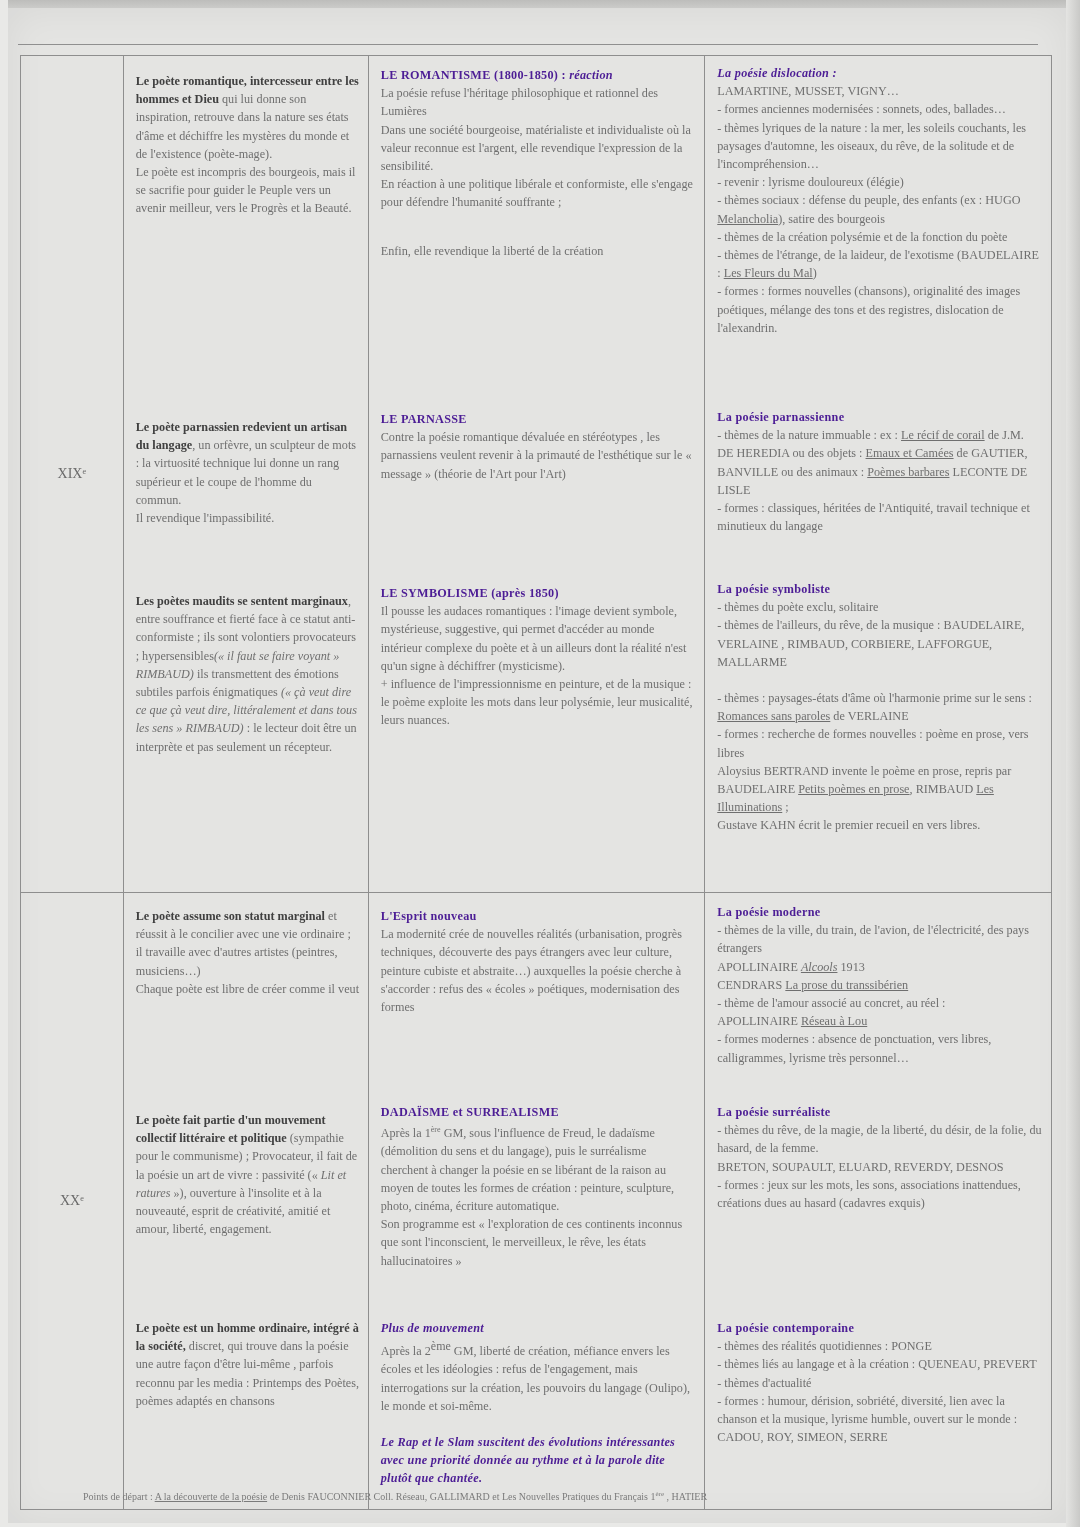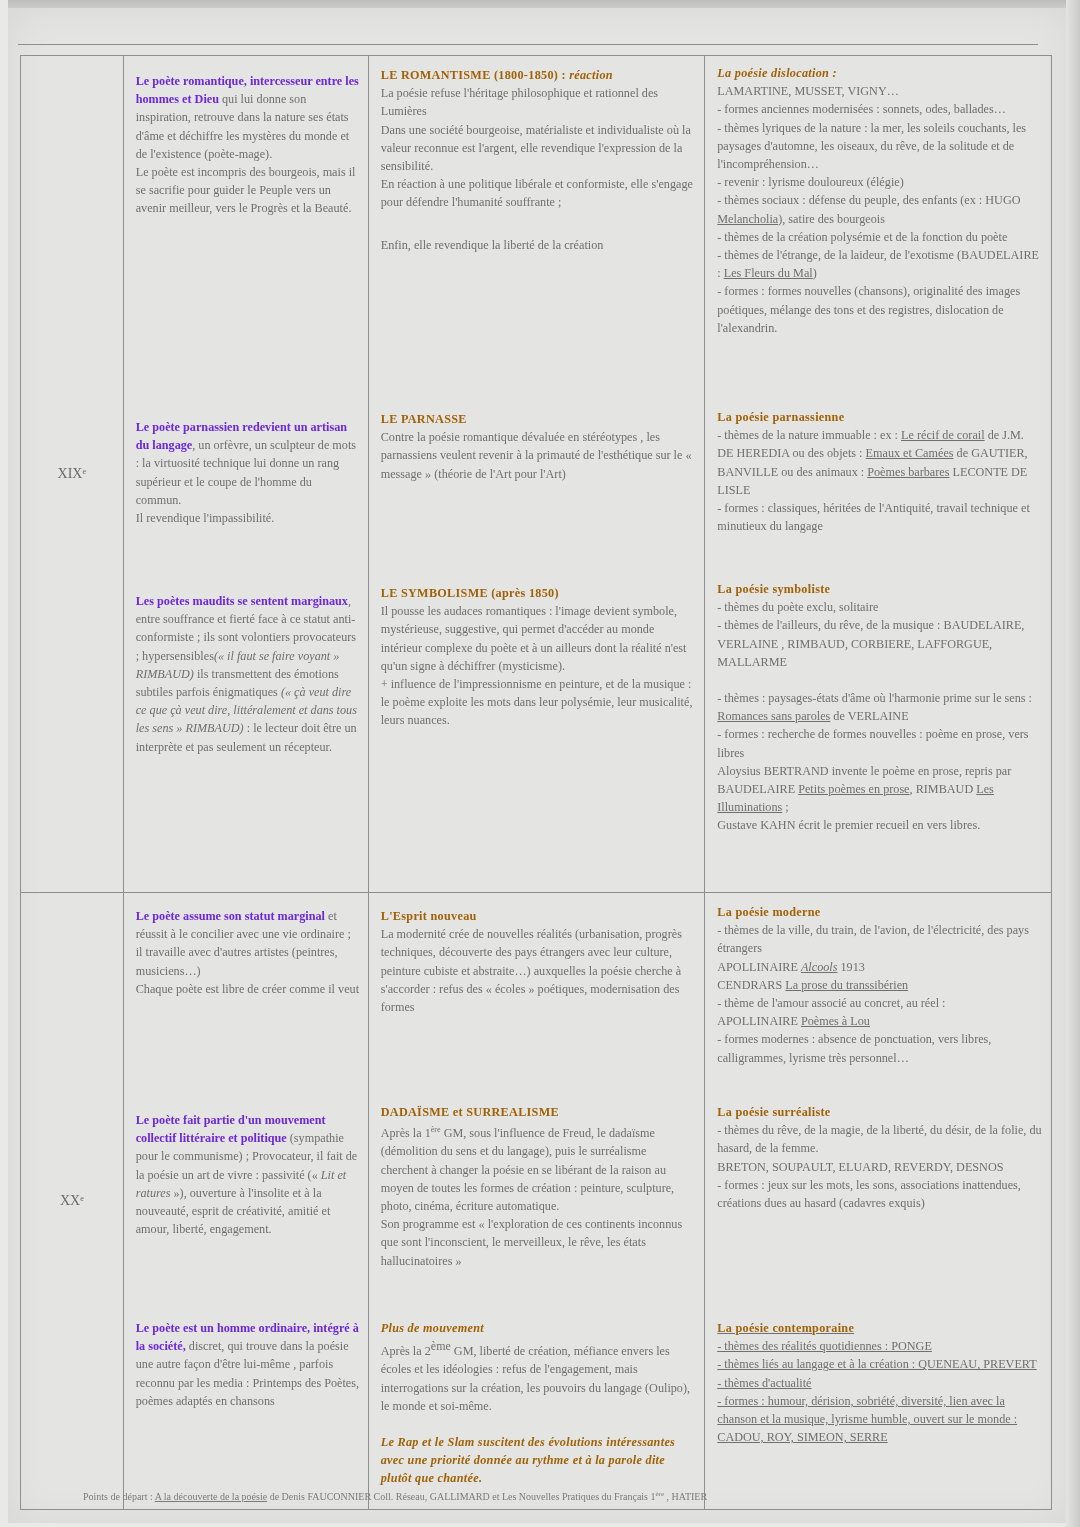--- a/index.html
+++ b/index.html
@@ -46,22 +46,22 @@
     color: #6a6a6a;
   }
   td.c1 { width: 240px; }
   td.c2 { width: 330px; }
   td.c3 { width: 340px; }
   .block {
     font-size: 12.2px;
     line-height: 18.2px;
     padding: 0 8px 0 12px;
   }
-  .block .title { font-weight: bold; color: #a16207; letter-spacing: 0.3px; }
-  .block .em { font-weight: bold; color: #6d28d9; text-align: right; }
+  .block .title { font-weight: bold; color: #4c1d95; letter-spacing: 0.3px; }
+  .block .em { font-weight: bold; color: #404040; text-align: right; }
   .block .it { font-style: italic; }
   .block u { text-decoration: underline; text-align: center; }
   .block p { margin: 0; }
   .footer {
     position: absolute; left: 83px; top: 1490px;
     font-size: 10px; color: #7b7b7b; white-space: nowrap;
   }
   .footer u { text-decoration: underline; }
 </style>
 </head>
@@ -93,21 +93,21 @@
         <div class="block" style="height:300px; padding-top:6px;">
           <p><span class="em">Les poètes maudits se sentent marginaux</span><span>, entre souffrance et fierté face à ce statut anti-conformiste ; ils sont volontiers provocateurs ; hypersensibles</span><span class="it">(« il faut se faire voyant » RIMBAUD)</span><span> ils transmettent des émotions subtiles parfois énigmatiques </span><span class="it">(« çà veut dire ce que çà veut dire, littéralement et dans tous les sens » RIMBAUD)</span><span> : le lecteur doit être un interprète et pas seulement un récepteur.</span></p>
         </div>
       </td>
       <td class="c2">
         <div class="block" style="height:338px; padding-top:10px;">
           <p><span class="title">LE ROMANTISME (1800-1850) : </span><span class="title it">réaction</span></p>
           <p>La poésie refuse l'héritage philosophique et rationnel des Lumières</p>
           <p>Dans une société bourgeoise, matérialiste et individualiste où la valeur reconnue est l'argent, elle revendique l'expression de la sensibilité.</p>
           <p style="">En réaction à une politique libérale et conformiste, elle s'engage pour défendre l'humanité souffrante ;</p>
-          <p style="margin-top:24px;">Enfin, elle revendique la liberté de la création</p>
+          <p style="margin-top:30px;">Enfin, elle revendique la liberté de la création</p>
         </div>
         <div class="block" style="height:168px; padding-top:6px;">
           <p class="title">LE PARNASSE</p>
           <p>Contre la poésie romantique dévaluée en stéréotypes , les parnassiens veulent revenir à la primauté de l'esthétique sur le « message » (théorie de l'Art pour l'Art)</p>
         </div>
         <div class="block" style="height:300px; padding-top:6px;">
           <p class="title">LE SYMBOLISME (après 1850)</p>
           <p>Il pousse les audaces romantiques : l'image devient symbole, mystérieuse, suggestive, qui permet d'accéder au monde intérieur complexe du poète et à un ailleurs dont la réalité n'est qu'un signe à déchiffrer (mysticisme).</p>
           <p> + influence de l'impressionnisme en peinture, et de la musique : le poème exploite les mots dans leur polysémie, leur musicalité, leurs nuances.</p>
         </div>
@@ -173,30 +173,30 @@
           <p class="title it" style="margin-top:18px;">Le Rap et le Slam suscitent des évolutions intéressantes avec une priorité donnée au rythme et à la parole dite plutôt que chantée.</p>
         </div>
       </td>
       <td class="c3">
         <div class="block" style="height:196px; padding-top:10px;">
           <p class="title">La poésie moderne</p>
           <p>- thèmes de la ville, du train, de l'avion, de l'électricité, des pays étrangers</p>
           <p><span>APOLLINAIRE </span><u class="it">Alcools</u><span> 1913</span></p>
           <p><span>CENDRARS </span><u>La prose du transsibérien</u></p>
           <p>- thème de l'amour associé au concret, au réel :</p>
-          <p><span>APOLLINAIRE </span><u>Poèmes à Lou</u></p>
+          <p><span>APOLLINAIRE </span><u>Réseau à Lou</u></p>
           <p>- formes modernes : absence de ponctuation, vers libres, calligrammes, lyrisme très personnel…</p>
         </div>
         <div class="block" style="height:212px; padding-top:4px;">
           <p class="title">La poésie surréaliste</p>
           <p>- thèmes du rêve, de la magie, de la liberté, du désir, de la folie, du hasard, de la femme.</p>
           <p>BRETON, SOUPAULT, ELUARD, REVERDY, DESNOS</p>
           <p>- formes : jeux sur les mots, les sons, associations inattendues, créations dues au hasard (cadavres exquis)</p>
         </div>
-        <div class="block" style="height:190px; padding-top:4px;text-decoration:underline;">
+        <div class="block" style="height:190px; padding-top:4px;">
           <p class="title">La poésie contemporaine</p>
           <p>- thèmes des réalités quotidiennes : PONGE</p>
           <p>- thèmes liés au langage et à la création : QUENEAU, PREVERT</p>
           <p>- thèmes d'actualité</p>
           <p>- formes : humour, dérision, sobriété, diversité, lien avec la chanson et la musique, lyrisme humble, ouvert sur le monde : CADOU, ROY, SIMEON, SERRE</p>
         </div>
       </td>
     </tr>
   </tbody>
     </table>

